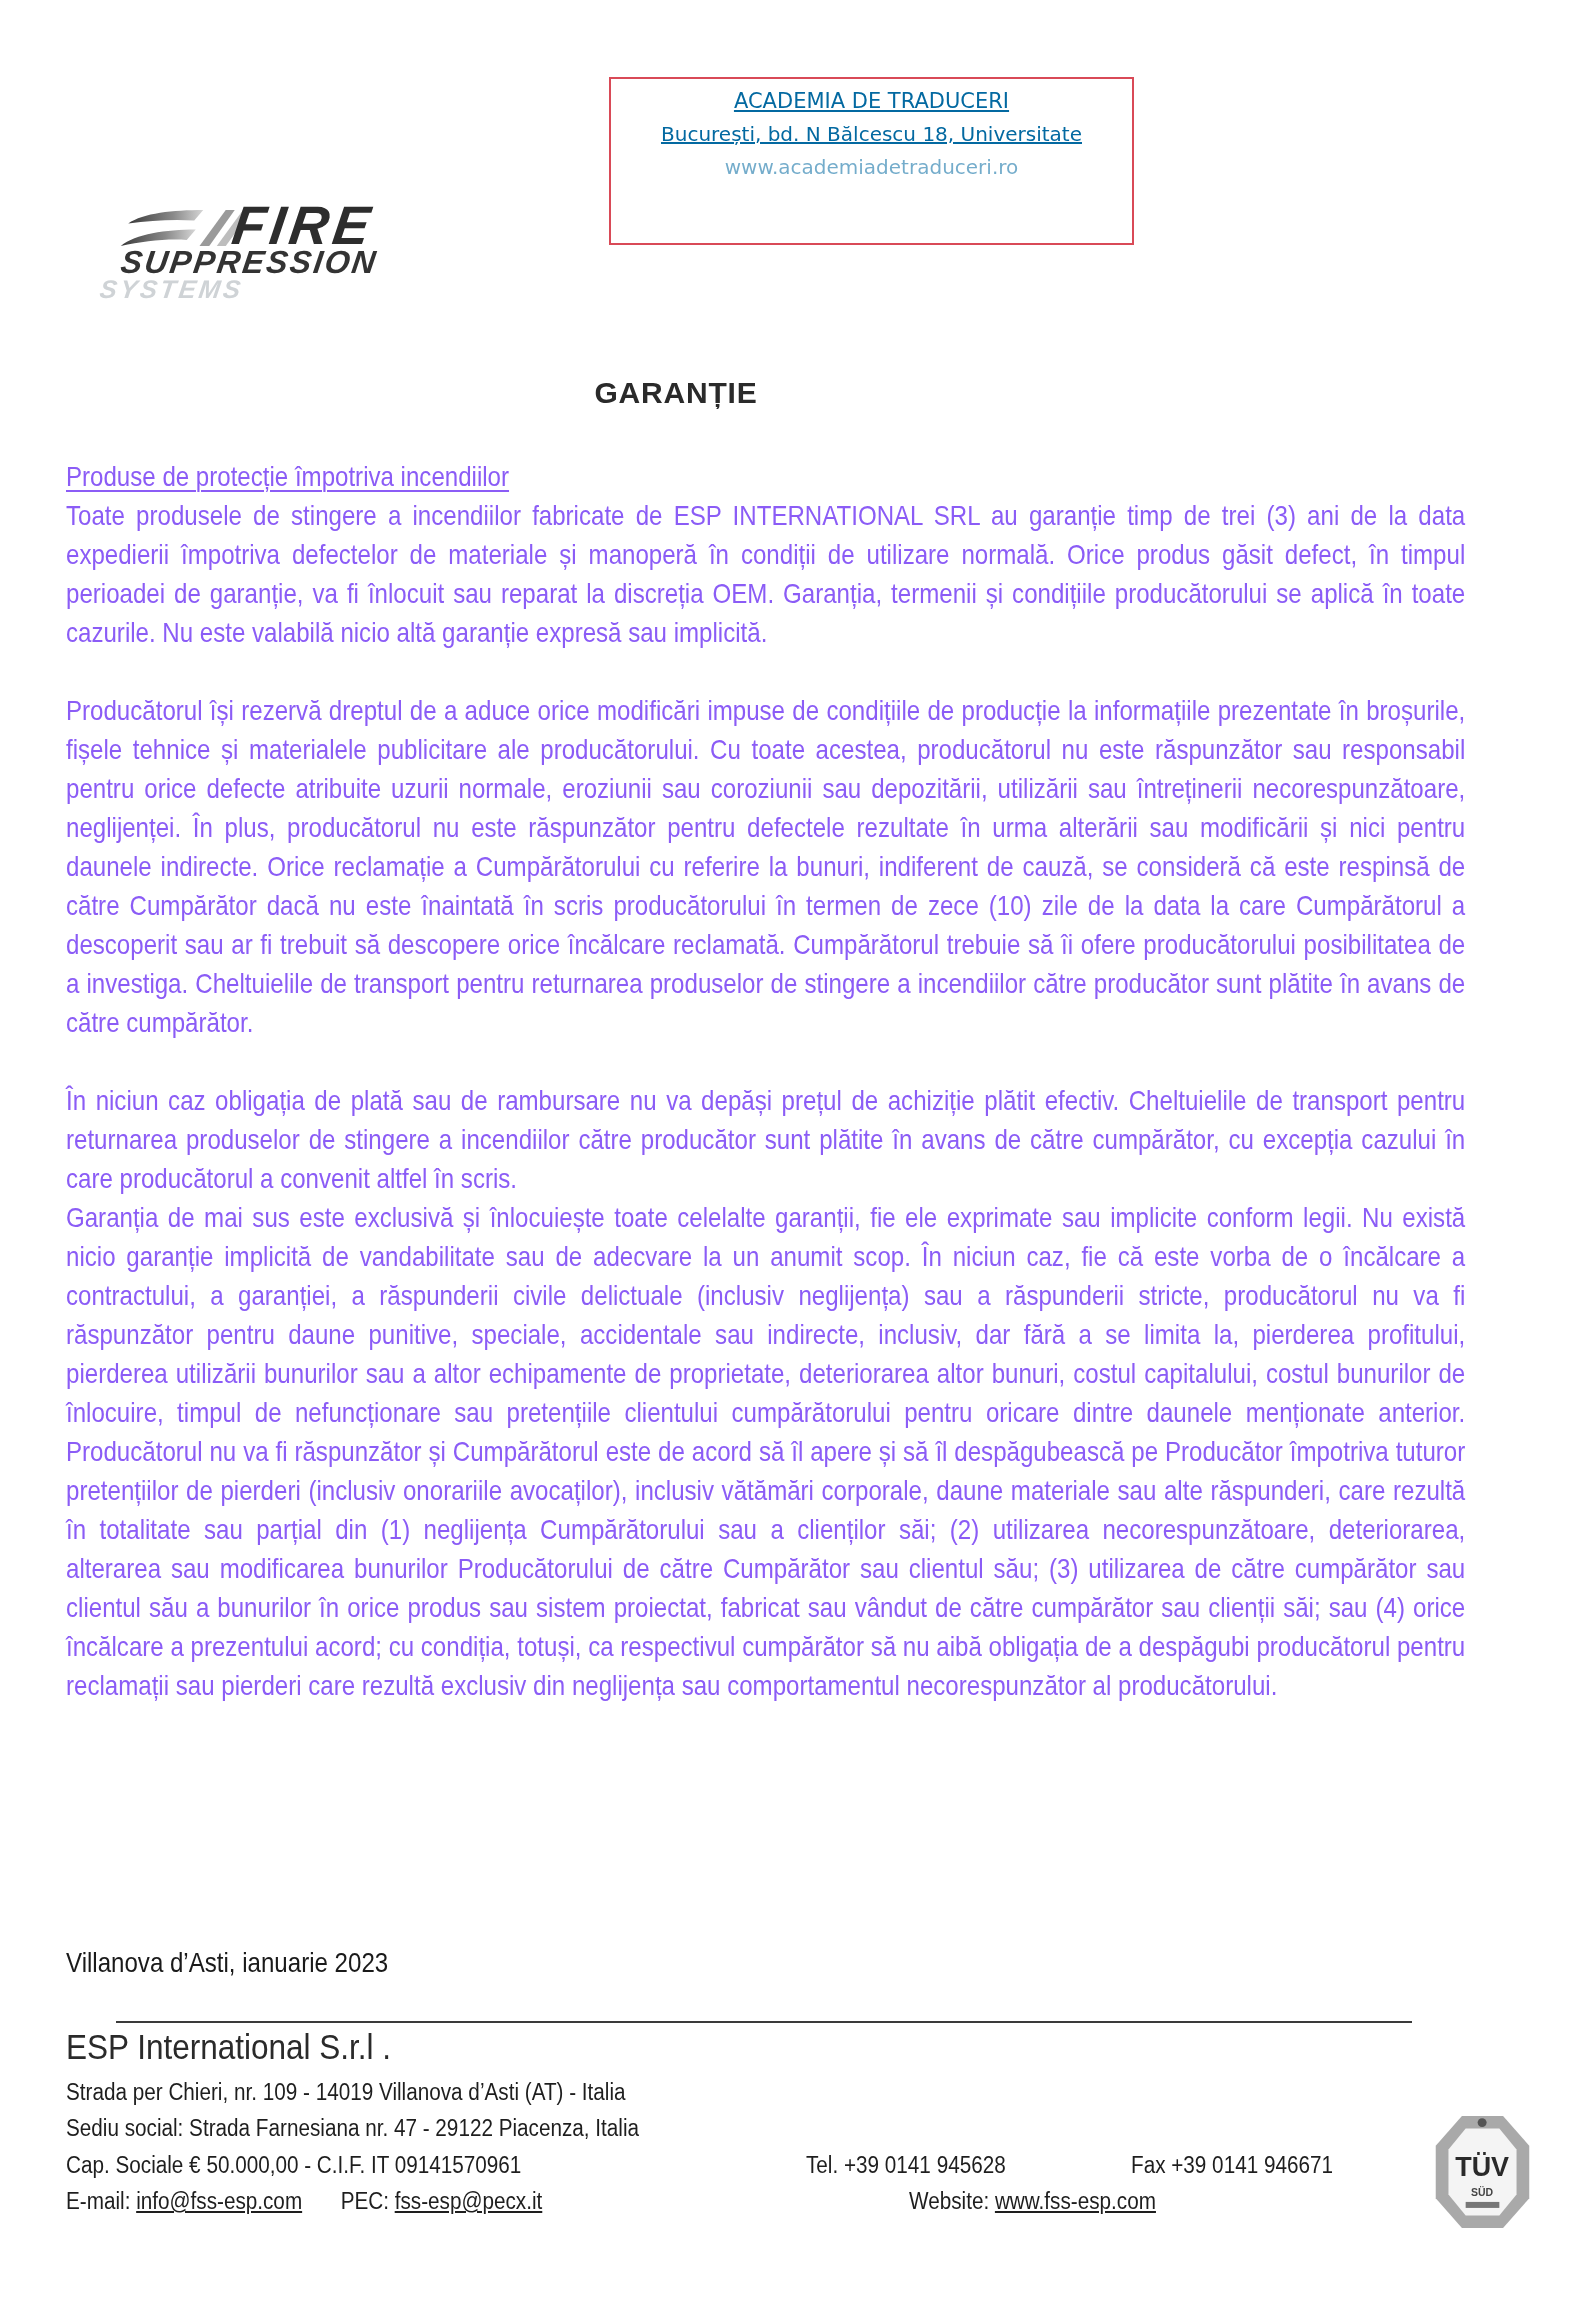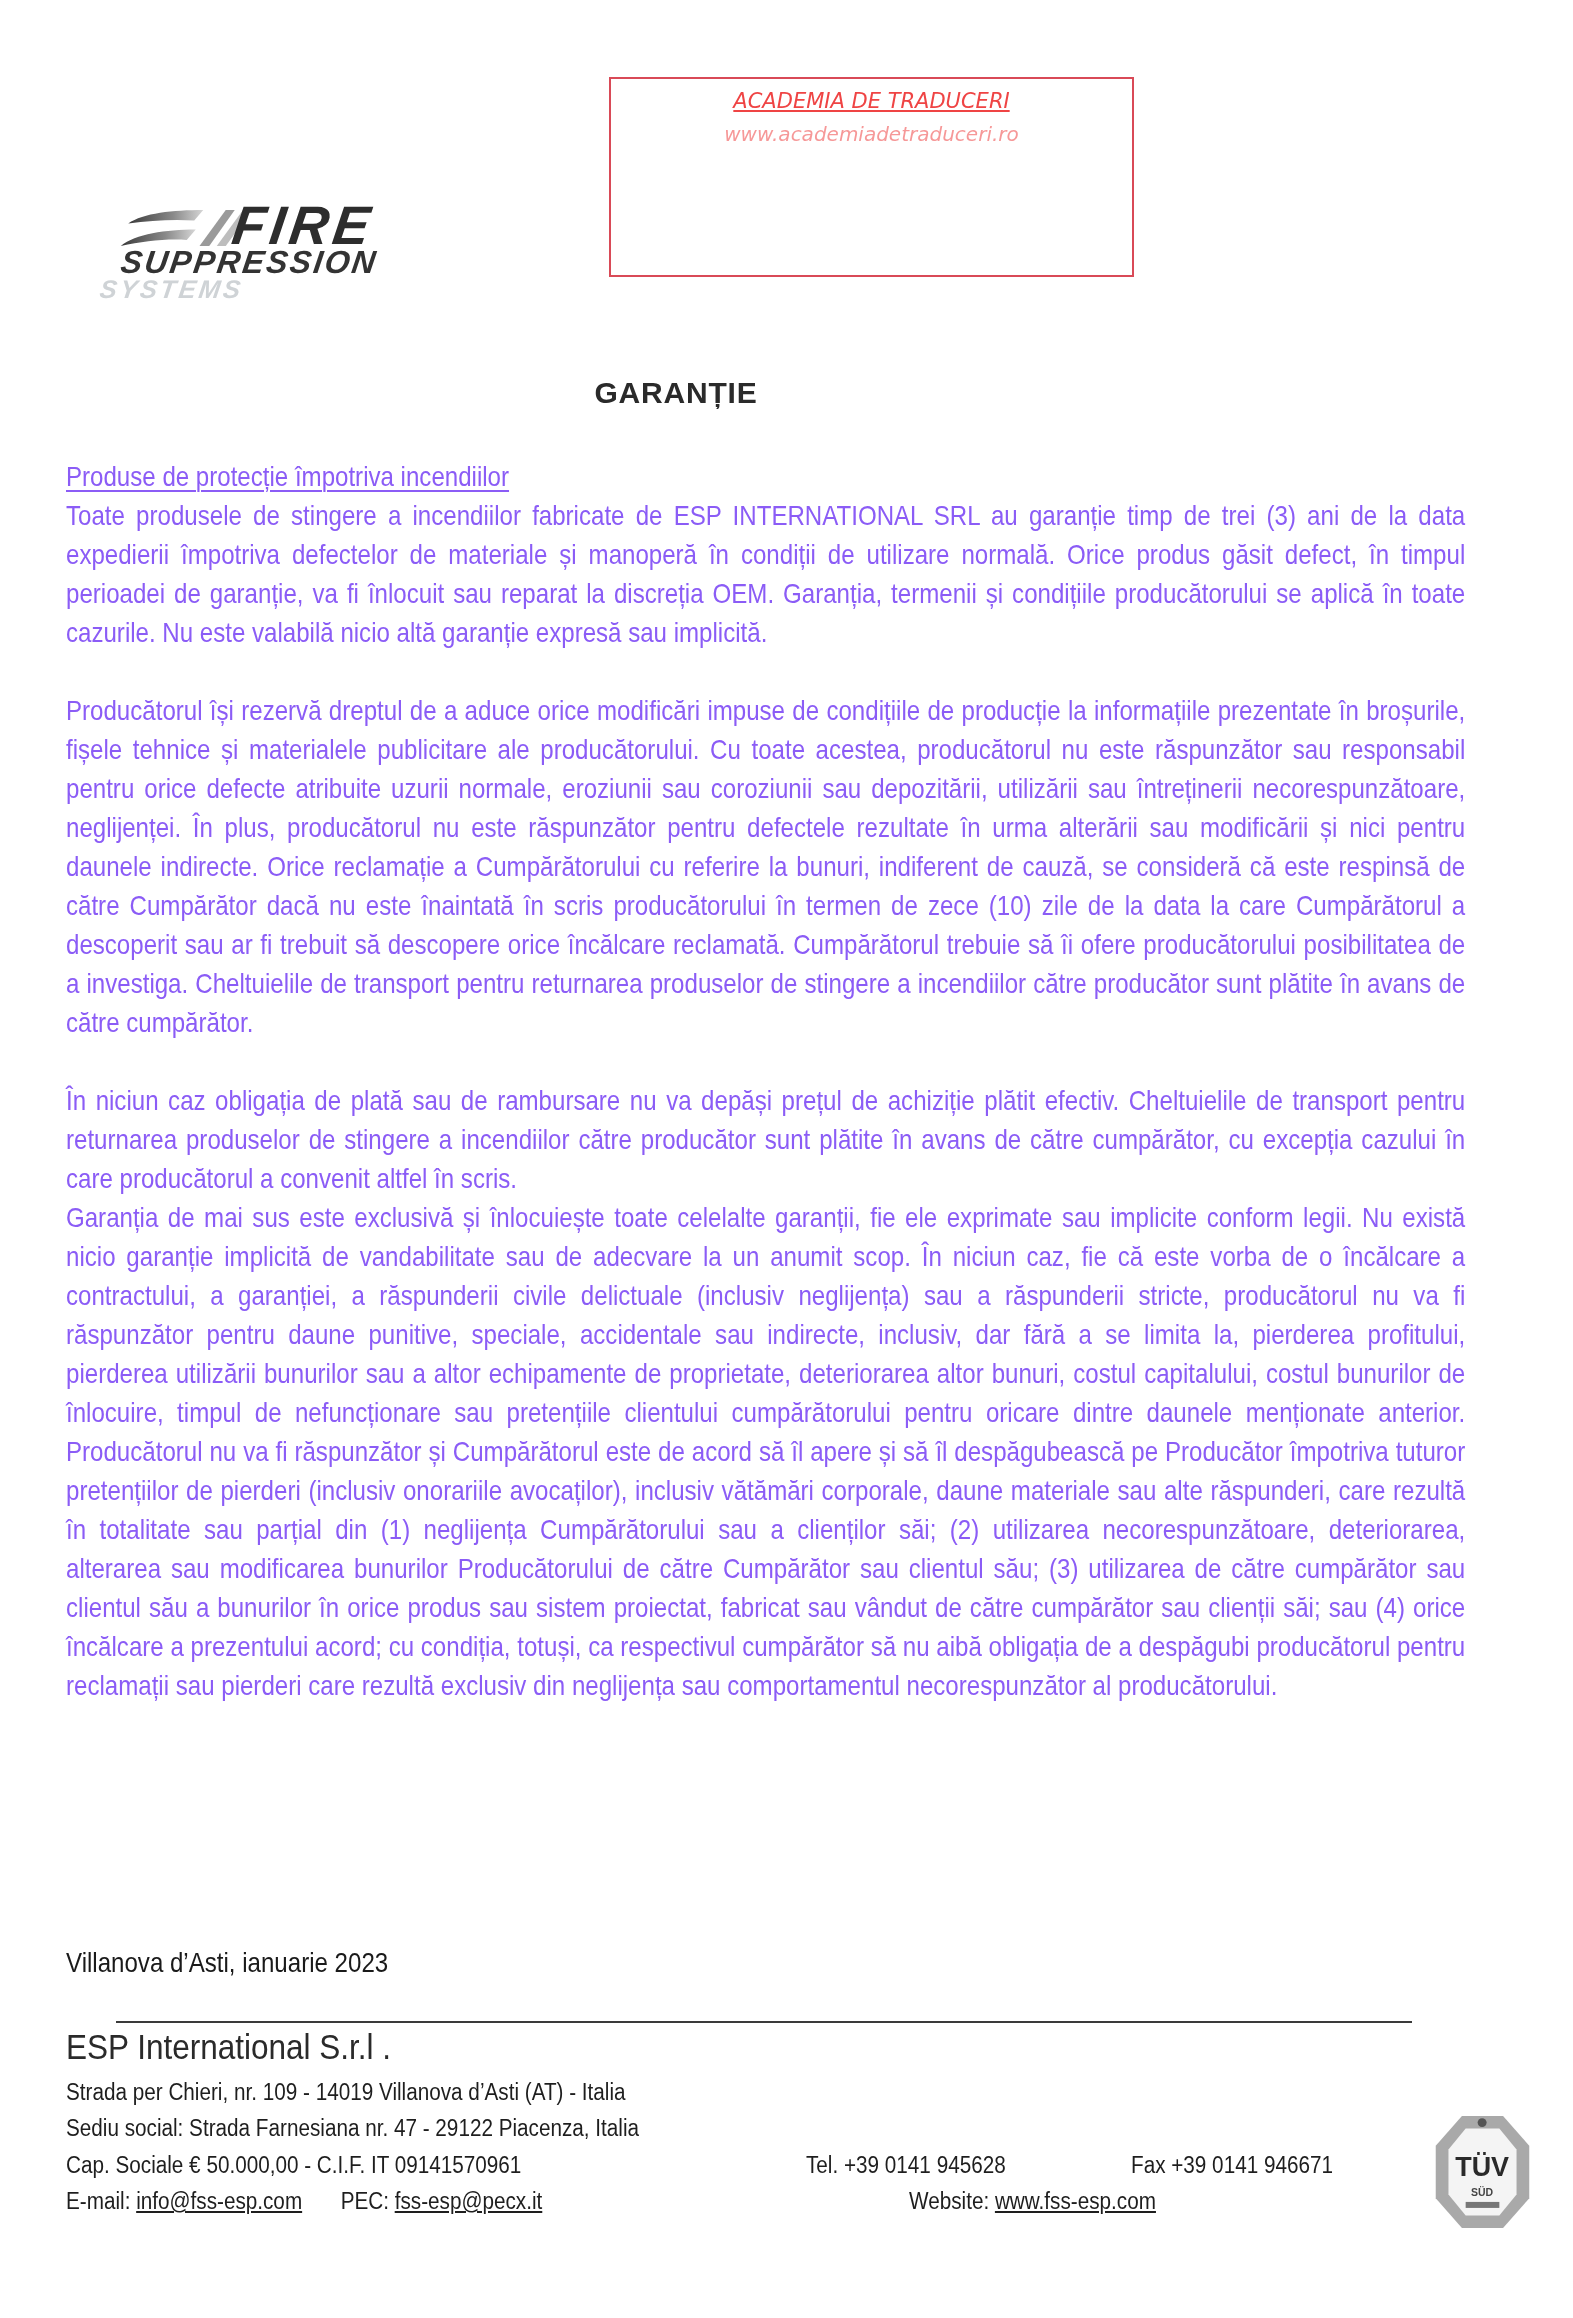--- a/index.html
+++ b/index.html
@@ -7,21 +7,21 @@
     .page { position: absolute; left: 0; top: 0; width: 1574px; height: 2319px; }
 
     
     .logo { position: absolute; left: 83px; top: 192px; width: 346px; height: 113px; }
     .logo .wings { position: absolute; left: 30px; top: 15px; width: 143px; height: 45px; }
     .logo .fire { position: absolute; left: 150px; top: 6px; font-family: "Liberation Sans", sans-serif; font-weight: bold; font-style: italic; font-size: 54px; letter-spacing: 4.5px; color: #2d2d2d; line-height: 54px; transform: skewX(-8deg); }
     .logo .supp { position: absolute; left: 38px; top: 54px; font-family: "Liberation Sans", sans-serif; font-weight: bold; font-style: italic; font-size: 32px; letter-spacing: 2.3px; color: #333; line-height: 33px; transform: skewX(-8deg); }
     .logo .sys { position: absolute; left: 16.5px; top: 84px; font-family: "Liberation Sans", sans-serif; font-weight: bold; font-style: italic; font-size: 25.6px; letter-spacing: 3px; color: #cfd3d6; line-height: 27px; transform: skewX(-8deg); }
 
     
-    .stamp { position: absolute; left: 609px; top: 77px; width: 525px; height: 200px; border: 2.3px solid #d94a57; box-sizing: border-box; color: #ef4444; text-align: center; font-family: "DejaVu Sans", sans-serif; font-style: italic; }
+    .stamp { position: absolute; left: 609px; top: 77px; width: 525px; height: 168px; border: 2.3px solid #d94a57; box-sizing: border-box; color: #0369a1; text-align: center; font-family: "DejaVu Sans", sans-serif; }
     .stamp .line { font-size: 20px; line-height: 33px; white-space: nowrap; }
     .stamp .line.first { margin-top: 6px; font-size: 21px; text-decoration: underline; }
     .stamp .line.u { text-decoration: underline; }
     .stamp .faded { opacity: 0.55; }
 
     
     .title { position: absolute; left: 0; width: 1352px; top: 376px; text-align: center; font-family: "Liberation Sans", sans-serif; font-weight: bold; font-size: 30px; letter-spacing: 0.8px; color: #2a2a2a; }
 
     
     .body { position: absolute; left: 66px; top: 457px; width: 1399px; font-family: "Liberation Sans", sans-serif; font-size: 28px; line-height: 39px; color: #8b5cf6; }
@@ -63,20 +63,21 @@
       <path d="M115 52 L150 4 L162 4 L128 52 Z" fill="#9a9a9a"></path>
       <path d="M138 52 L173 4 L185 4 L150 52 Z" fill="#bdbdbd"></path>
     </svg>
     <div class="fire">FIRE</div>
     <div class="supp">SUPPRESSION</div>
     <div class="sys">SYSTEMS</div>
   </div>
 
   <div class="stamp">
     <div class="line first">ACADEMIA DE TRADUCERI</div>
+    <div class="line u">București, bd. N Bălcescu 18, Universitate</div>
     <div class="line faded">www.academiadetraduceri.ro</div>
   </div>
 
   <div class="title">GARANȚIE</div>
 
   <div class="body">
     <span class="subhead">Produse de protecție împotriva incendiilor</span>
     <p>Toate produsele de stingere a incendiilor fabricate de ESP INTERNATIONAL SRL au garanție timp de trei (3) ani de la data expedierii împotriva defectelor de materiale și manoperă în condiții de utilizare normală. Orice produs găsit defect, în timpul perioadei de garanție, va fi înlocuit sau reparat la discreția OEM. Garanția, termenii și condițiile producătorului se aplică în toate cazurile. Nu este valabilă nicio altă garanție expresă sau implicită.</p>
     <div class="gap"></div>
     <p>Producătorul își rezervă dreptul de a aduce orice modificări impuse de condițiile de producție la informațiile prezentate în broșurile, fișele tehnice și materialele publicitare ale producătorului. Cu toate acestea, producătorul nu este răspunzător sau responsabil pentru orice defecte atribuite uzurii normale, eroziunii sau coroziunii sau depozitării, utilizării sau întreținerii necorespunzătoare, neglijenței. În plus, producătorul nu este răspunzător pentru defectele rezultate în urma alterării sau modificării și nici pentru daunele indirecte. Orice reclamație a Cumpărătorului cu referire la bunuri, indiferent de cauză, se consideră că este respinsă de către Cumpărător dacă nu este înaintată în scris producătorului în termen de zece (10) zile de la data la care Cumpărătorul a descoperit sau ar fi trebuit să descopere orice încălcare reclamată. Cumpărătorul trebuie să îi ofere producătorului posibilitatea de a investiga. Cheltuielile de transport pentru returnarea produselor de stingere a incendiilor către producător sunt plătite în avans de către cumpărător.</p>

